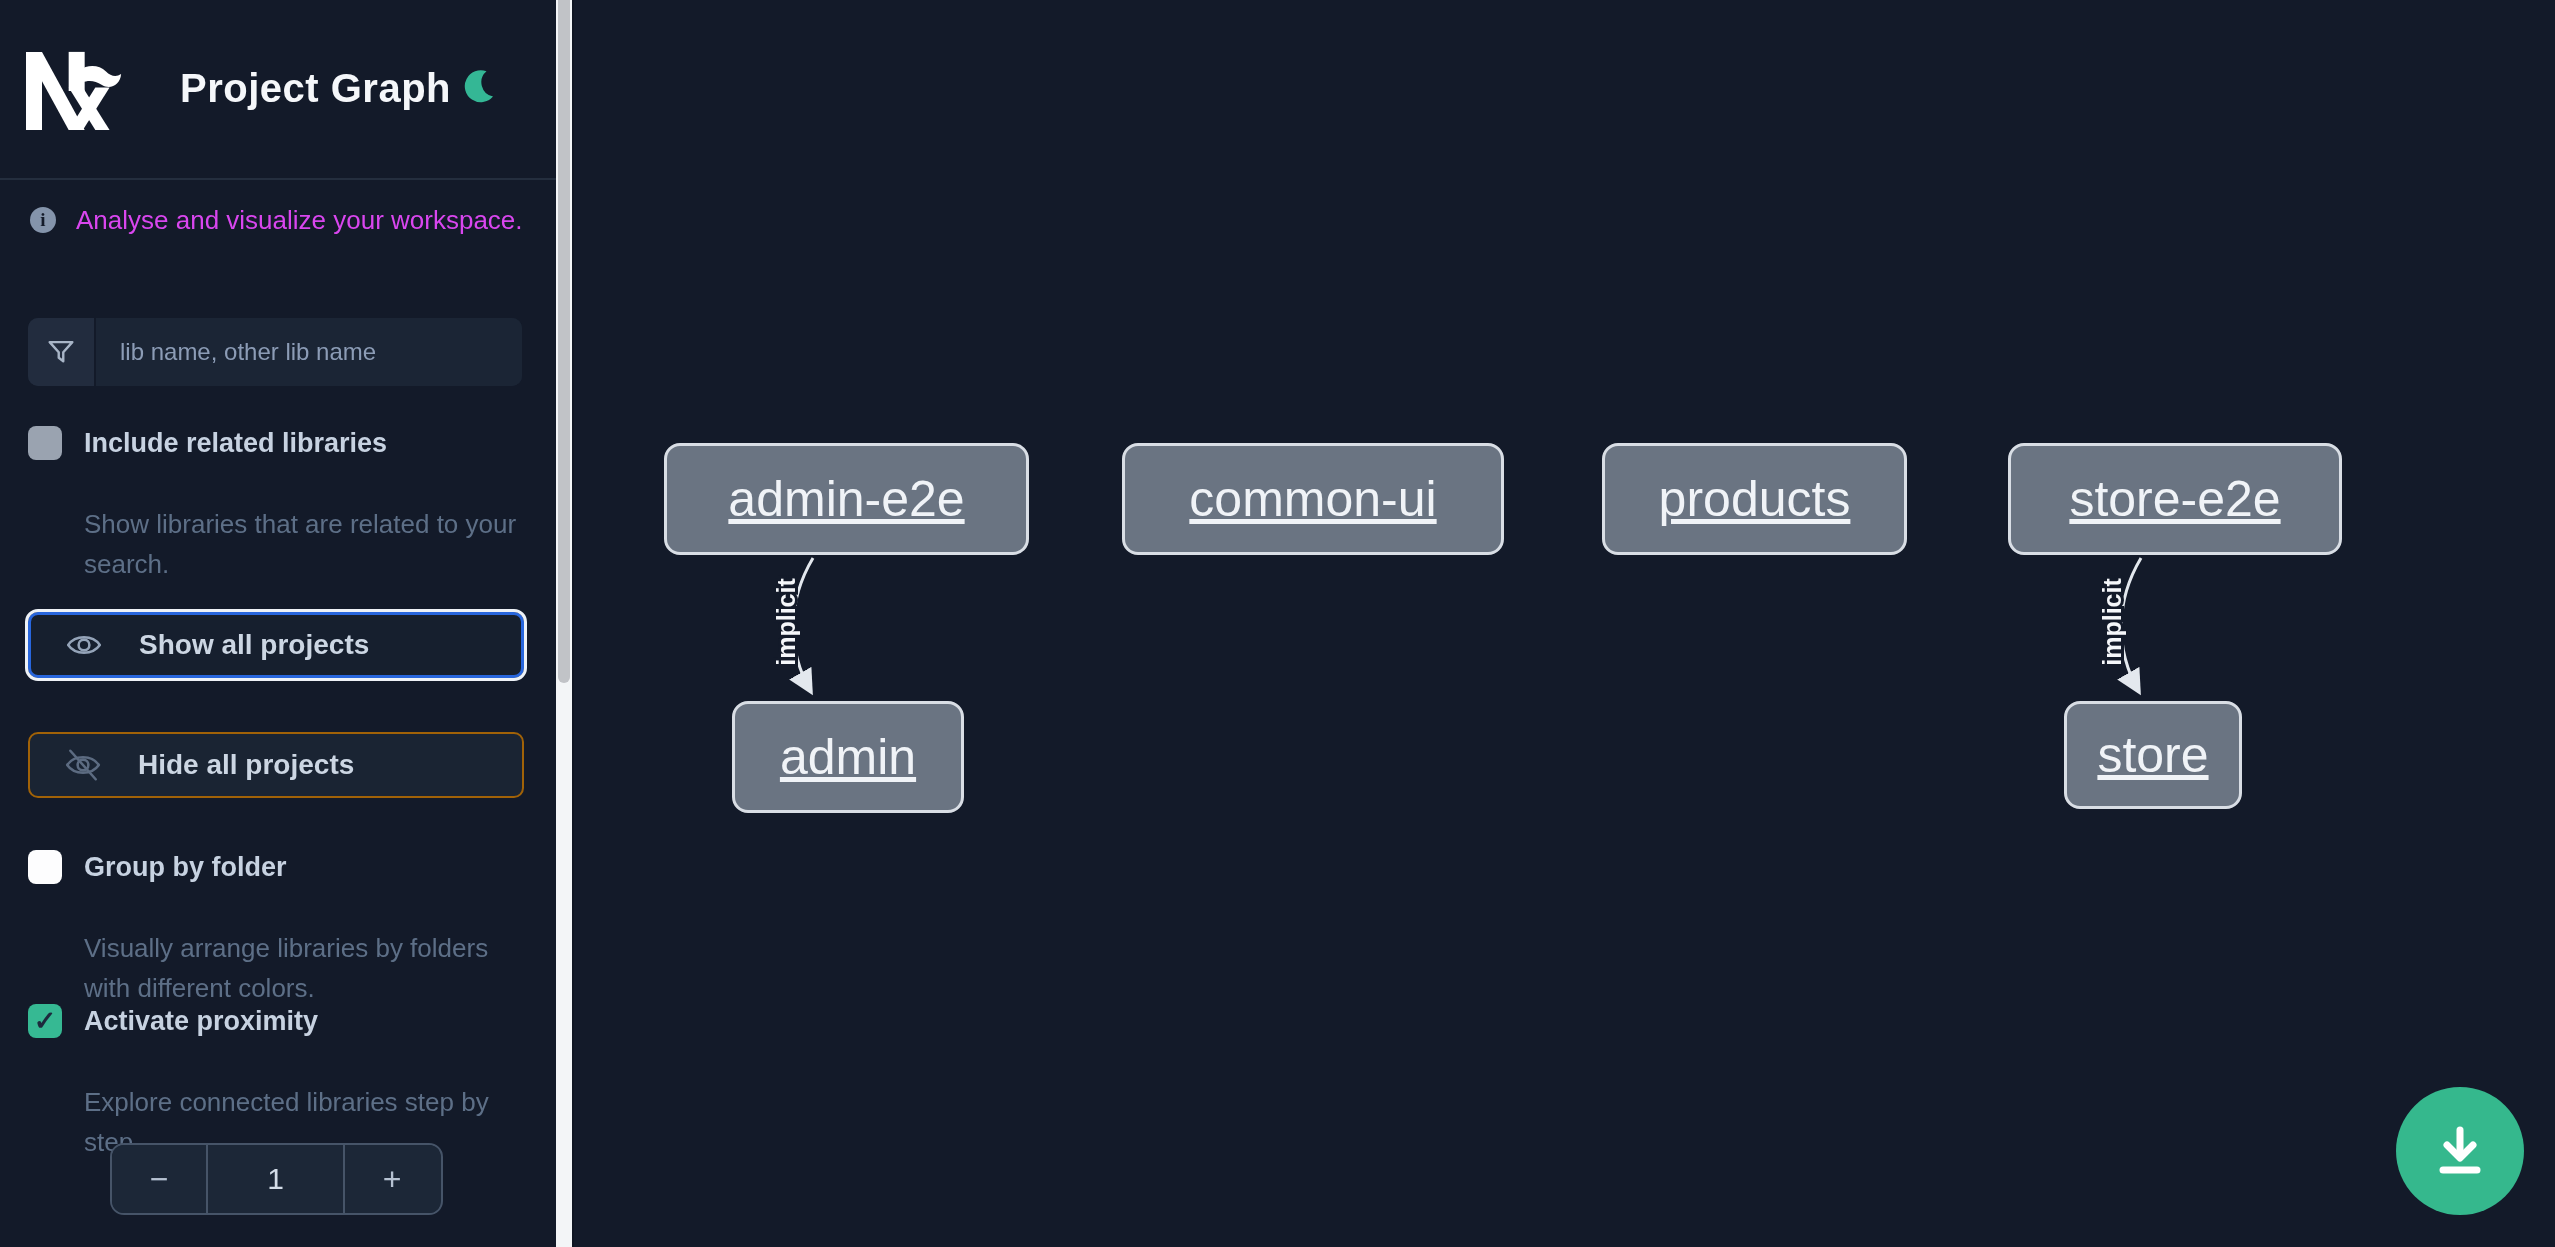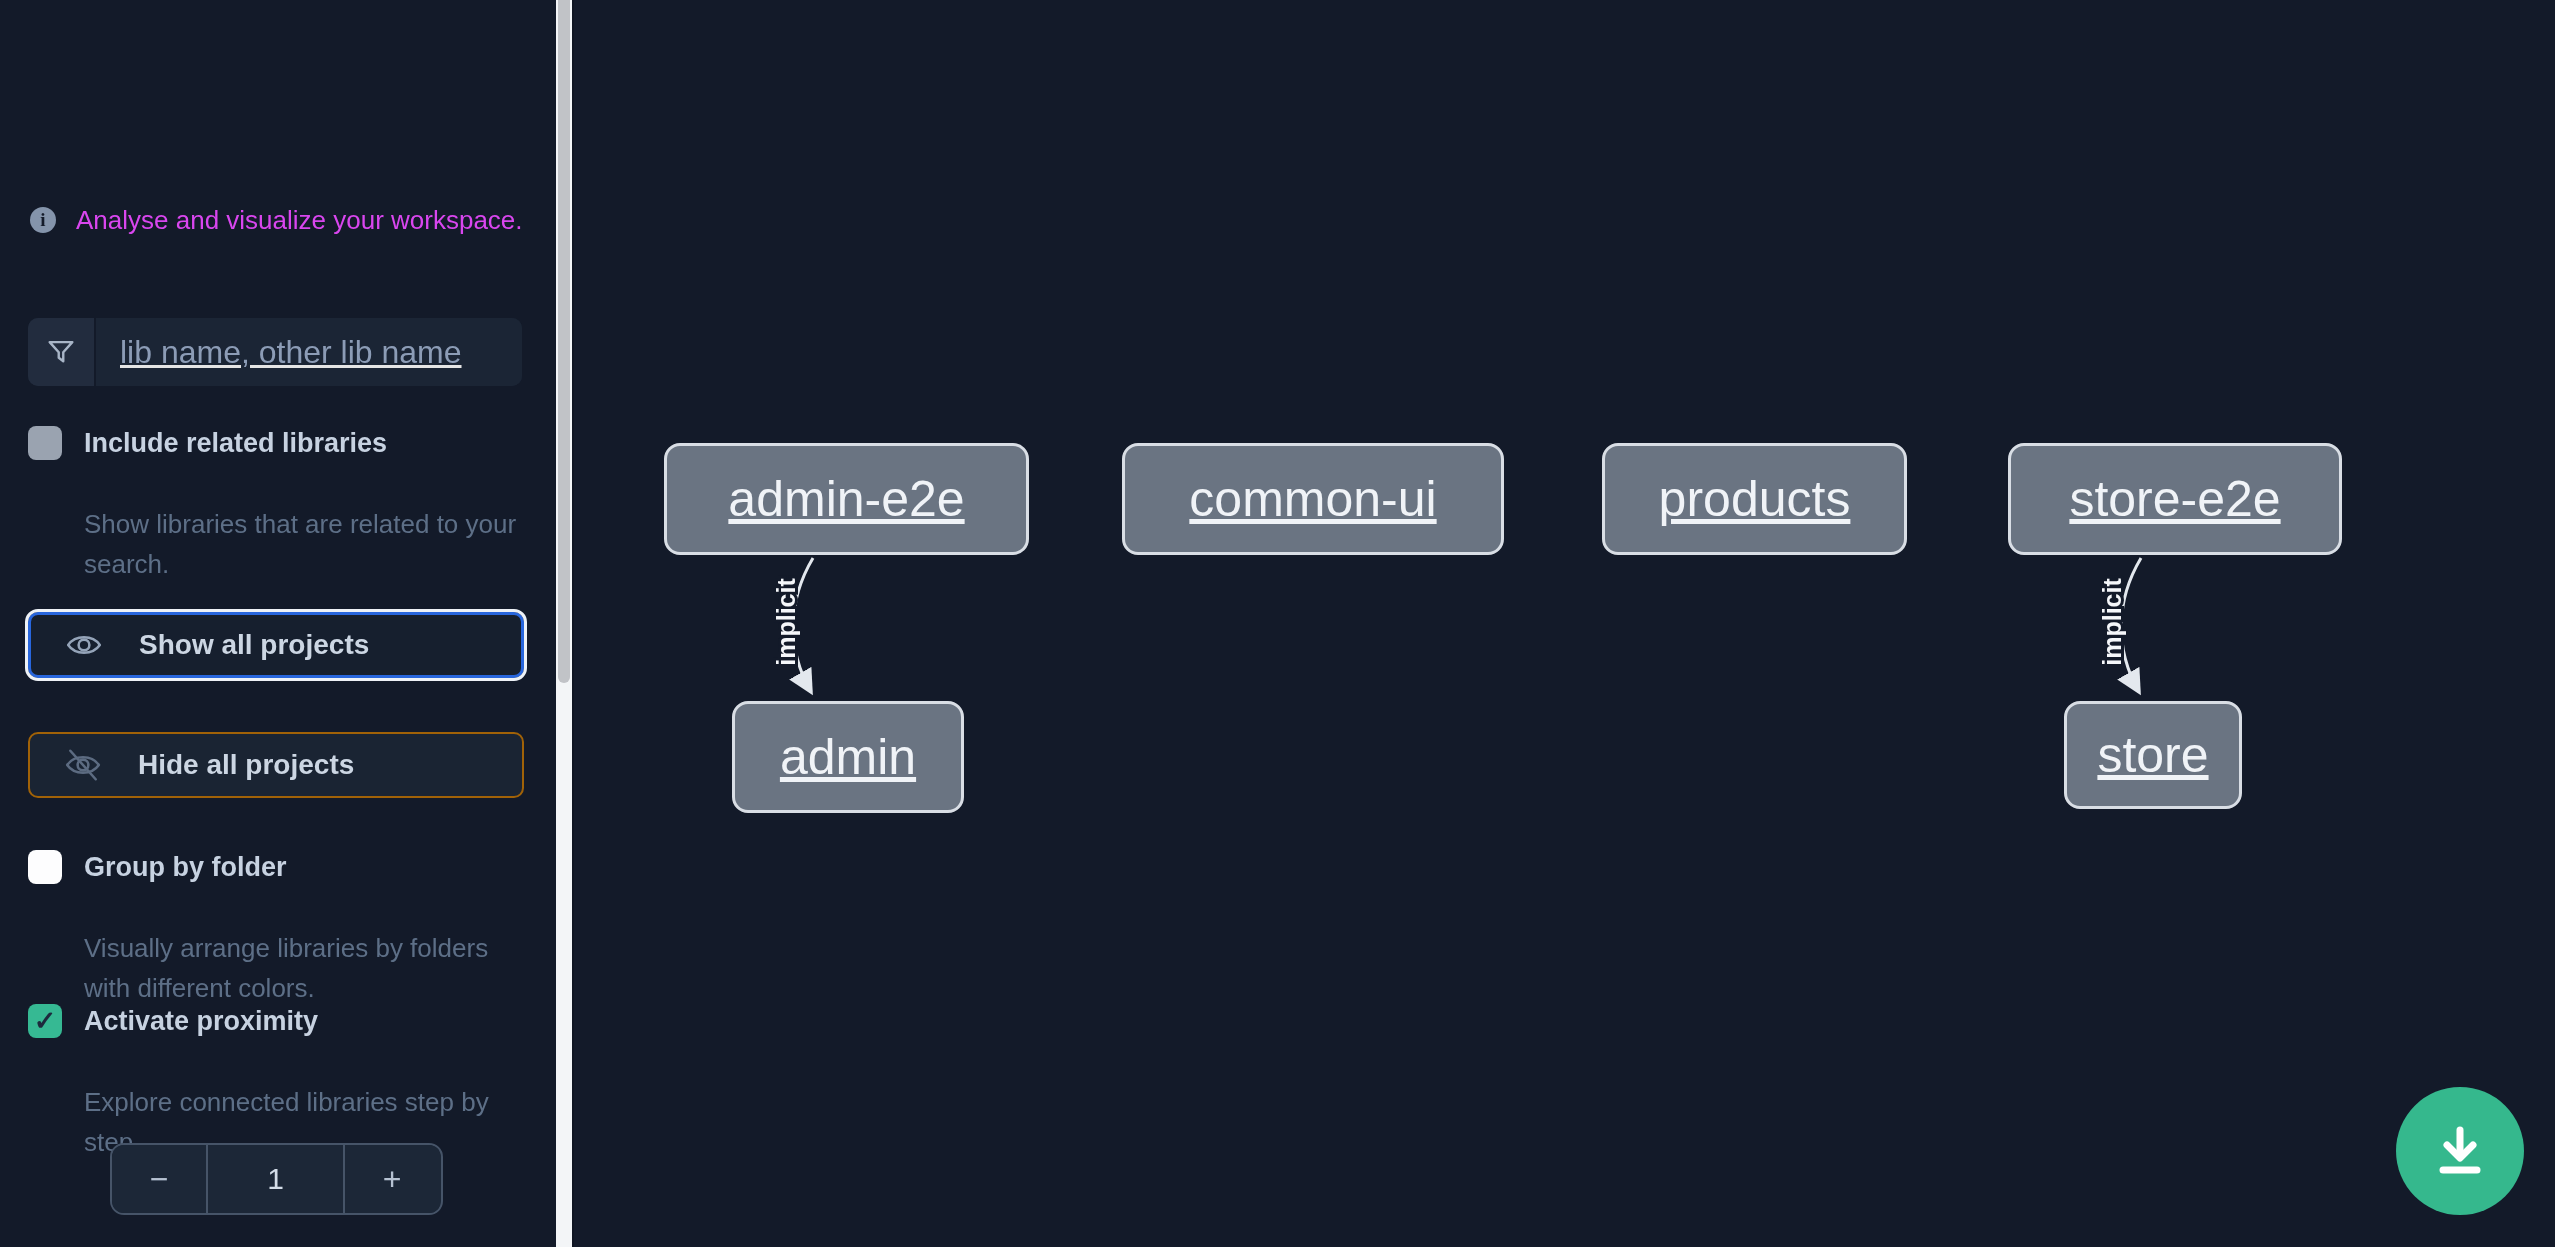--- a/index.html
+++ b/index.html
@@ -10,21 +10,21 @@
   #nx-logo{position:absolute;left:26px;top:50px;}
   #page-title{position:absolute;left:180px;top:66px;font-size:40px;font-weight:700;color:#f5f7fa;letter-spacing:.5px;}
   #theme-btn{position:absolute;left:458px;top:62px;width:56px;height:56px;background:none;border:none;cursor:pointer;padding:0;}
   #info-row{position:absolute;left:30px;top:196px;width:500px;height:48px;display:flex;align-items:center;}
   #info-icon{width:26px;height:26px;border-radius:50%;background:#8494ab;color:#141b2a;
     font-size:19px;font-weight:700;font-family:"Liberation Serif",serif;display:flex;align-items:center;justify-content:center;flex:0 0 auto;}
   #info-text{margin-left:20px;font-size:26px;color:#d946ef;}
   
   #search-box{position:absolute;left:28px;top:318px;width:494px;height:68px;border-radius:10px;overflow:hidden;display:flex;background:#1b2535;}
   #search-icon-cell{width:66px;height:68px;background:#222c3e;border-right:2px solid #131a29;display:flex;align-items:center;justify-content:center;flex:0 0 auto;}
-  #search-input{flex:1;background:#1b2535;border:none;outline:none;color:#e5e5e5;font-size:32px;padding:0 24px;font-family:"Liberation Sans",sans-serif;text-decoration:underline;}
+  #search-input{flex:1;background:#1b2535;border:none;outline:none;color:#84cc16;font-size:24px;padding:0 24px;font-family:"Liberation Sans",sans-serif;}
   #search-input::placeholder{color:#8c9cb6;opacity:1;}
   
   .option{position:absolute;left:28px;width:500px;}
   .cb{position:absolute;left:0;top:4px;width:34px;height:34px;border-radius:8px;}
   .cb.gray{background:#9aa3b0;}
   .cb.white{background:#fdfdfe;}
   .cb.green{background:#36b993;display:flex;align-items:center;justify-content:center;
     color:#1d2a3d;font-size:27px;font-weight:700;}
   .opt-label{margin-left:56px;font-size:27px;font-weight:600;color:#c7d2e1;line-height:42px;}
   .opt-desc{margin-left:56px;width:434px;font-size:26px;color:#5d6f87;line-height:40px;margin-top:40px;}
@@ -64,20 +64,38 @@
     paint-order:stroke;stroke:#131a29;stroke-width:6px;text-anchor:middle;}
   
   #fab{position:absolute;left:2396px;top:1087px;width:128px;height:128px;border-radius:50%;
     background:#35b88d;border:none;cursor:pointer;display:flex;align-items:center;justify-content:center;}
 </style>
 </head>
 <body>
 
 <div id="sidebar">
 
+  <div id="header">
+    <svg id="nx-logo" width="96" height="82" viewBox="0 0 108 88">
+      <g fill="#ffffff">
+        <polygon points="0,0 18,0 18,88 0,88"></polygon>
+        <polygon points="0,0 18,0 66,88 48,88"></polygon>
+        <rect x="48" y="0" width="18" height="44"></rect>
+        <polygon points="48,40 64,40 94,88 78,88"></polygon>
+        <polygon points="78,40 94,40 64,88 48,88"></polygon>
+        <path d="M50,34 C56,16 78,10 90,22 C95,27 101,29 107,25 C106,38 94,43 85,37 C76,31 64,31 56,40 Z"></path>
+      </g>
+    </svg>
+    <div id="page-title">Project Graph</div>
+    <button id="theme-btn">
+      <svg width="48" height="48" viewBox="0 0 48 48">
+        <path d="M33 29 A 16 16 0 1 1 19 7 A 14.5 14.5 0 0 0 33 29 Z" fill="#34b795" transform="rotate(18 24 24)"></path>
+      </svg>
+    </button>
+  </div>
 
   <div id="info-row">
     <span id="info-icon">i</span>
     <span id="info-text">Analyse and visualize your workspace.</span>
   </div>
 
   <div id="search-box">
     <span id="search-icon-cell">
       <svg width="34" height="34" viewBox="0 0 24 24" fill="none" stroke="#a8b5c7" stroke-width="1.7" stroke-linejoin="round" stroke-linecap="round">
         <path d="M4 5 h16 l-6.4 7.2 v6.3 l-3.2 -2.4 v-3.9 Z"></path>

